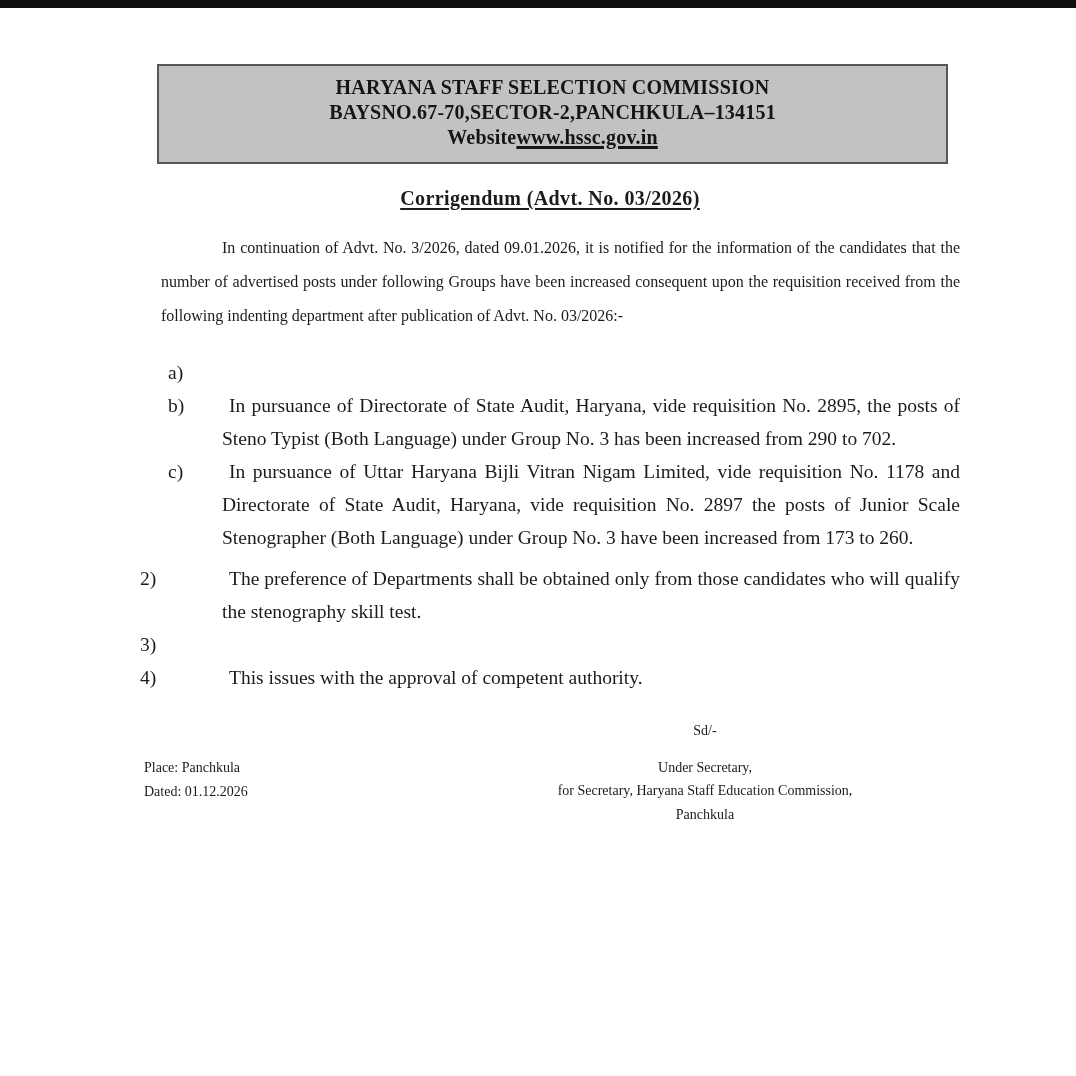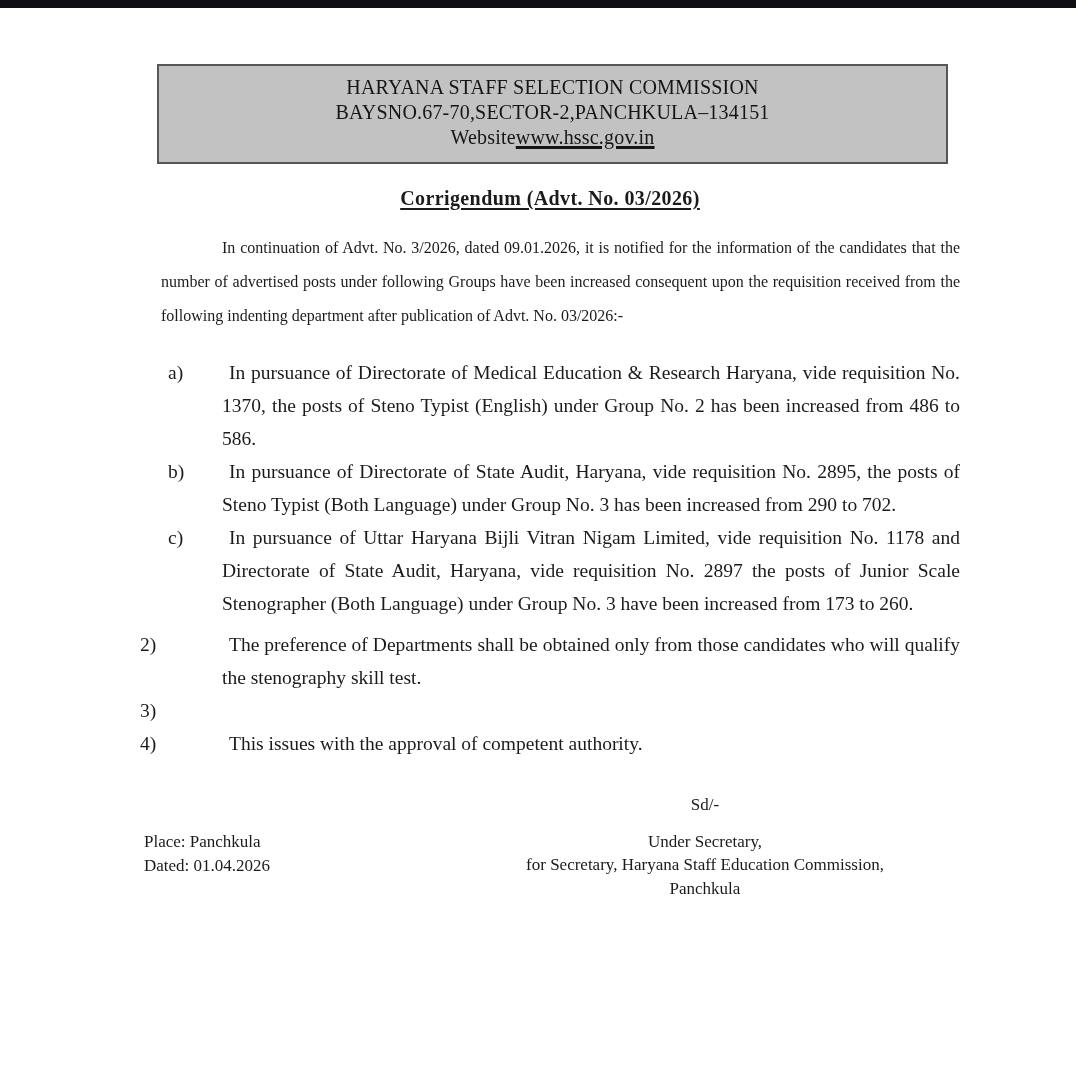--- a/index.html
+++ b/index.html
@@ -23,21 +23,21 @@
   }
   .header-box {
     margin: 56px 0 0 17px;
     width: 791px;
     background: #c2c2c3;
     border: 2px solid #565659;
     text-align: center;
     padding: 9px 6px 12px;
   }
   .header-box .hline {
-    font-weight: normal;
+    font-weight: bold;
     font-size: 20px;
     line-height: 25px;
     letter-spacing: 0.2px;
     color: #151515;
   }
   .site-link {
     text-decoration: underline;
     text-decoration-thickness: 2.5px;
     text-underline-offset: 2px;
   }
@@ -67,21 +67,21 @@
     line-height: 33px;
   }
   .item.abc .lbl { padding-left: 28px; }
   .item .txt {
     flex: 1;
     font-size: 19.5px;
     line-height: 33px;
     text-align: justify;
     text-indent: 7px;
   }
-  .footer { position: relative; margin-top: 33px; font-size: 17px; }
+  .footer { position: relative; margin-top: 25px; font-size: 14px; }
   .sig-col {
     margin-left: 335px;
     width: 460px;
     text-align: center;
     line-height: 23.5px;
   }
   .sd-line { margin-bottom: 13px; }
   .place-col {
     position: absolute;
     left: 4px; top: 37px;
@@ -103,21 +103,20 @@
 
   <div class="title-row">
     <span class="title">Corrigendum (Advt. No. 03/2026)</span>
   </div>
 
   <p class="intro">In continuation of Advt. No. 3/2026, dated 09.01.2026, it is notified for the information of the candidates that the number of advertised posts under following Groups have been increased consequent upon the requisition received from the following indenting department after publication of Advt. No. 03/2026:-</p>
 
   <div class="list abc-list">
     <div class="item abc">
       <span class="lbl">a)</span>
-      <div class="txt">In pursuance of Directorate of Medical Education &amp; Research Haryana, vide requisition No. 1370, the posts of Steno Typist (English) under Group No. 2 has been increased from 486 to 586.</div>
     </div>
     <div class="item abc">
       <span class="lbl">b)</span>
       <div class="txt">In pursuance of Directorate of State Audit, Haryana, vide requisition No. 2895, the posts of Steno Typist (Both Language) under Group No. 3 has been increased from 290 to 702.</div>
     </div>
     <div class="item abc">
       <span class="lbl">c)</span>
       <div class="txt">In pursuance of Uttar Haryana Bijli Vitran Nigam Limited, vide requisition No. 1178 and Directorate of State Audit, Haryana, vide requisition No. 2897 the posts of Junior Scale Stenographer (Both Language) under Group No. 3  have been increased from 173 to 260.</div>
     </div>
   </div>
@@ -138,17 +137,17 @@
 
   <div class="footer">
     <div class="sig-col">
       <div class="sd-line">Sd/-</div>
       <div>Under Secretary,</div>
       <div>for Secretary, Haryana Staff Education Commission,</div>
       <div>Panchkula</div>
     </div>
     <div class="place-col">
       <div>Place: Panchkula</div>
-      <div>Dated: 01.04.2026</div>
+      <div>Dated: 01.12.2026</div>
     </div>
   </div>
 
 </div>
 
 </body></html>

